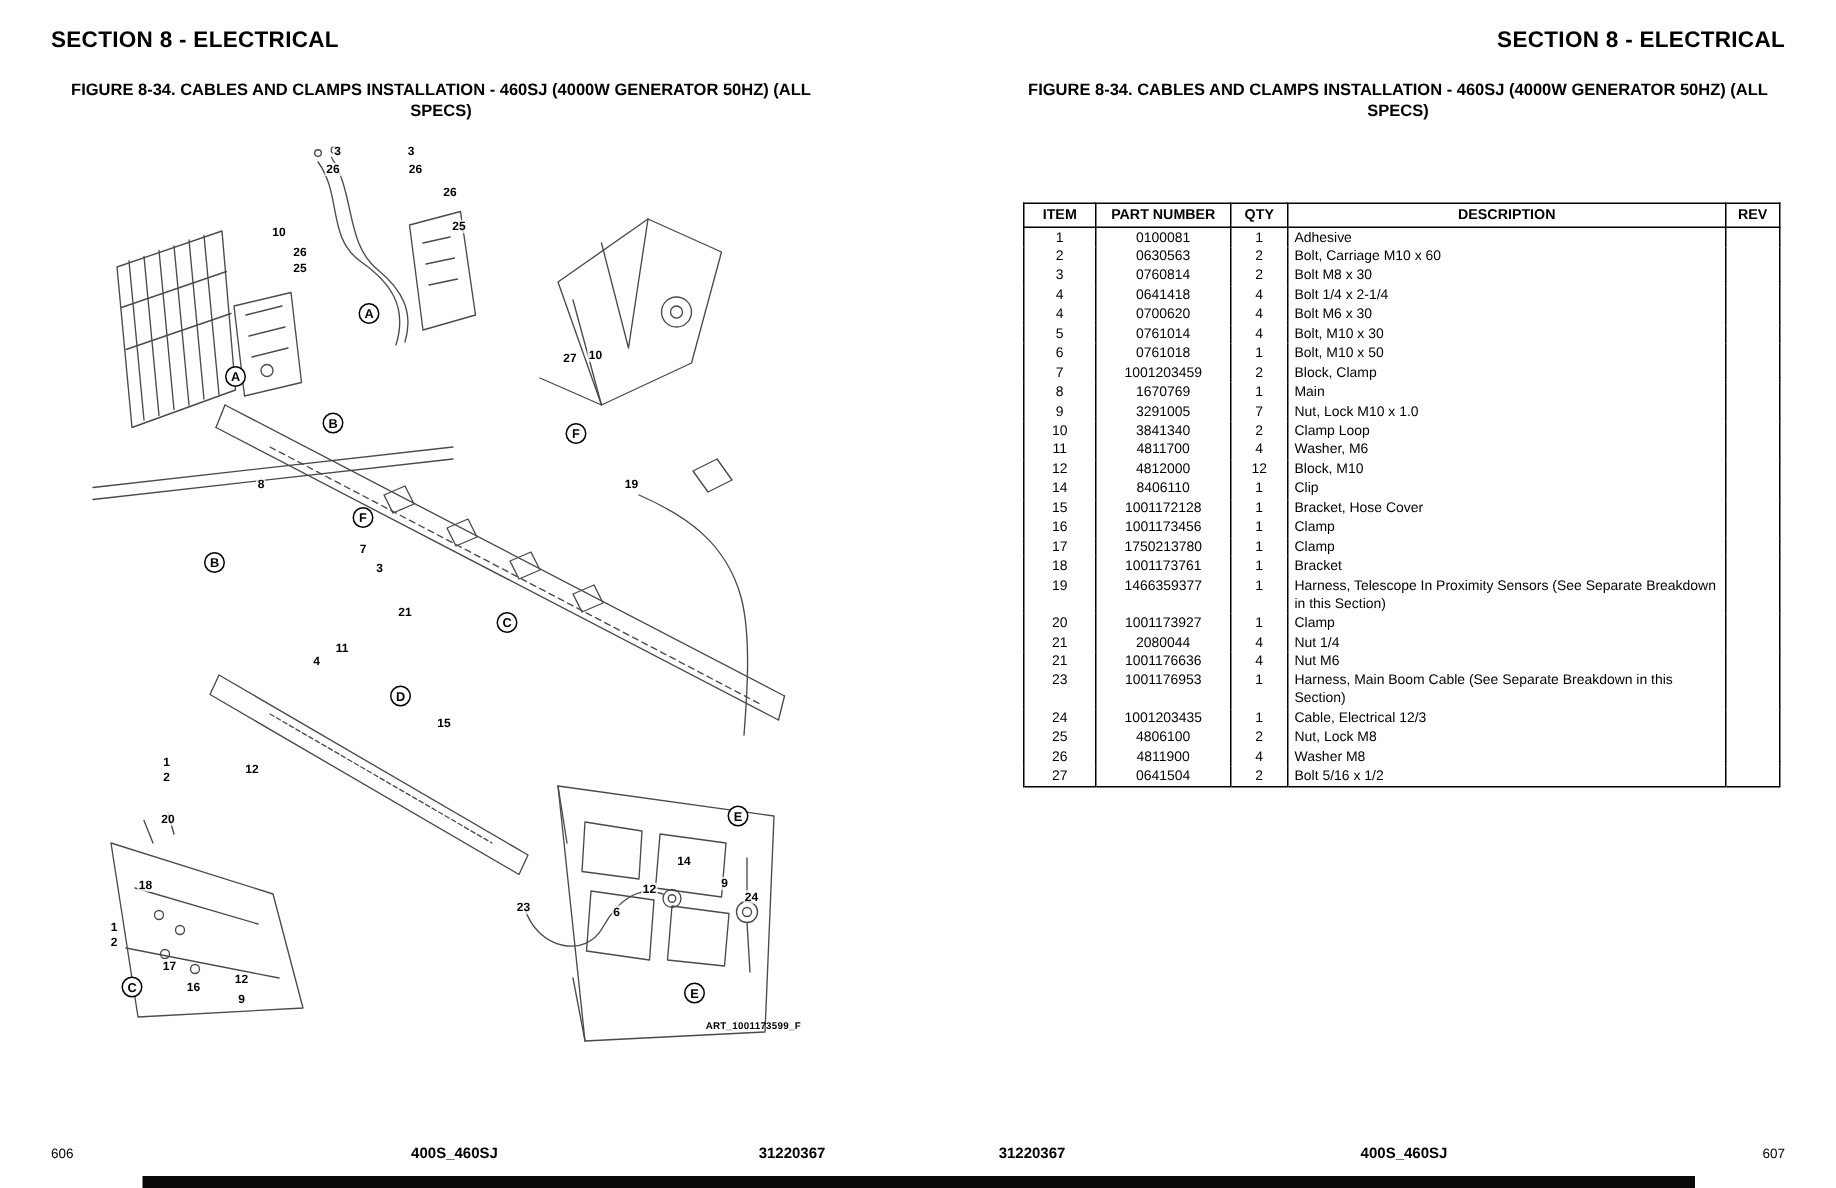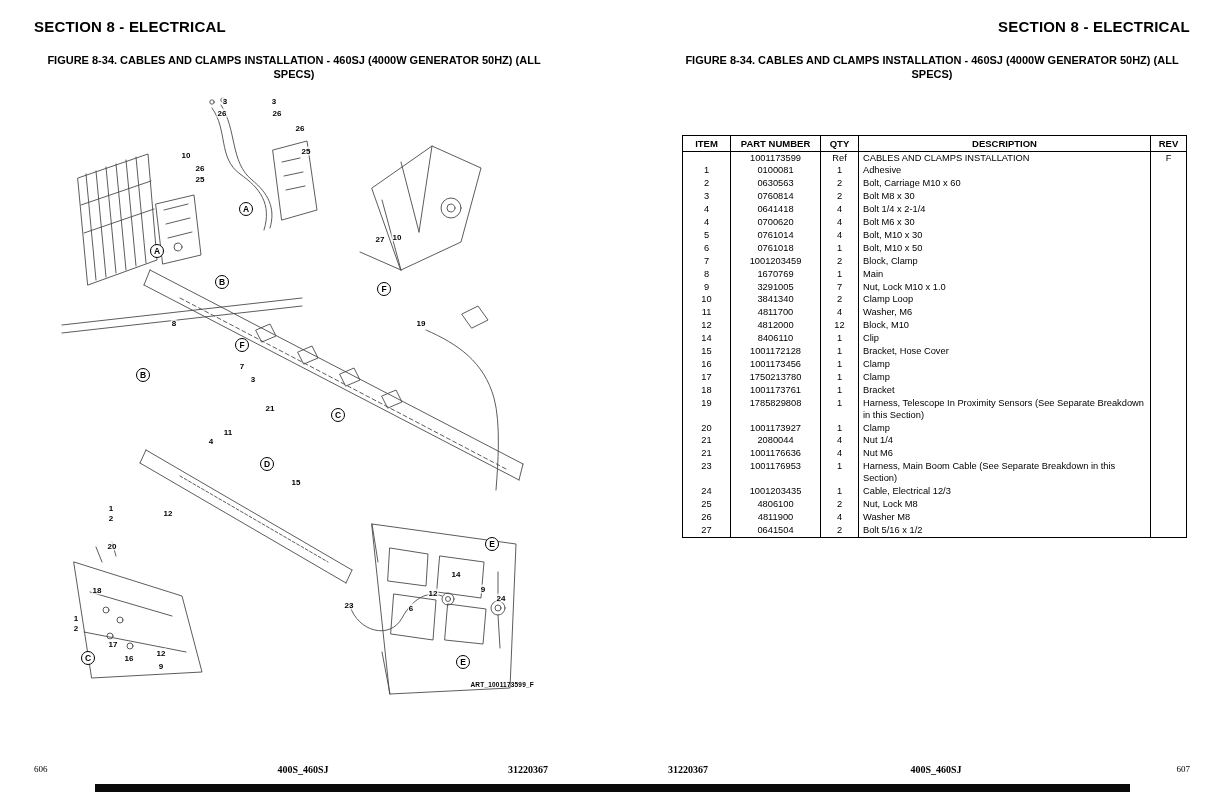--- a/index.html
+++ b/index.html
@@ -80,21 +80,21 @@
     padding: 0.5px 4px;
     vertical-align: top;
     overflow: hidden;
   }
   .parts-table td.col-item, .parts-table td.col-qty { text-align: center; }
   .parts-table td.col-part_number { text-align: center; }
   .parts-table td.col-description { text-align: left; }
   .parts-table td.col-rev { text-align: center; }
 
   
-  .footer-item { position: absolute; top: 764px; font-size: 9px; white-space: nowrap; font-family: Liberation Serif, serif; }
+  .footer-item { position: absolute; top: 764px; font-size: 9px; white-space: nowrap; }
   .footer-item.bold { font-weight: bold; font-size: 10px; text-align: center; }
   .f-center { transform: translateX(-50%); }
   .bottom-bar {
     position: absolute; left: 95px; bottom: 0;
     width: 1035px; height: 8px; background: #0a0a0a;
   }
 </style>
 </head>
 <body>
 
@@ -235,27 +235,20 @@
     <tr>
       <th>ITEM</th>
       <th>PART NUMBER</th>
       <th>QTY</th>
       <th>DESCRIPTION</th>
       <th>REV</th>
     </tr>
   </thead>
   <tbody>
       <tr>
-        <td class="col-item"></td>
-        <td class="col-part_number">1001173599</td>
-        <td class="col-qty">Ref</td>
-        <td class="col-description">CABLES AND CLAMPS INSTALLATION</td>
-        <td class="col-rev">F</td>
-      </tr>
-      <tr>
         <td class="col-item">1</td>
         <td class="col-part_number">0100081</td>
         <td class="col-qty">1</td>
         <td class="col-description">Adhesive</td>
         <td class="col-rev"></td>
       </tr>
       <tr>
         <td class="col-item">2</td>
         <td class="col-part_number">0630563</td>
         <td class="col-qty">2</td>
@@ -369,21 +362,21 @@
       </tr>
       <tr>
         <td class="col-item">18</td>
         <td class="col-part_number">1001173761</td>
         <td class="col-qty">1</td>
         <td class="col-description">Bracket</td>
         <td class="col-rev"></td>
       </tr>
       <tr>
         <td class="col-item">19</td>
-        <td class="col-part_number">1785829808</td>
+        <td class="col-part_number">1466359377</td>
         <td class="col-qty">1</td>
         <td class="col-description">Harness, Telescope In Proximity Sensors (See Separate Breakdown in this Section)</td>
         <td class="col-rev"></td>
       </tr>
       <tr>
         <td class="col-item">20</td>
         <td class="col-part_number">1001173927</td>
         <td class="col-qty">1</td>
         <td class="col-description">Clamp</td>
         <td class="col-rev"></td>

